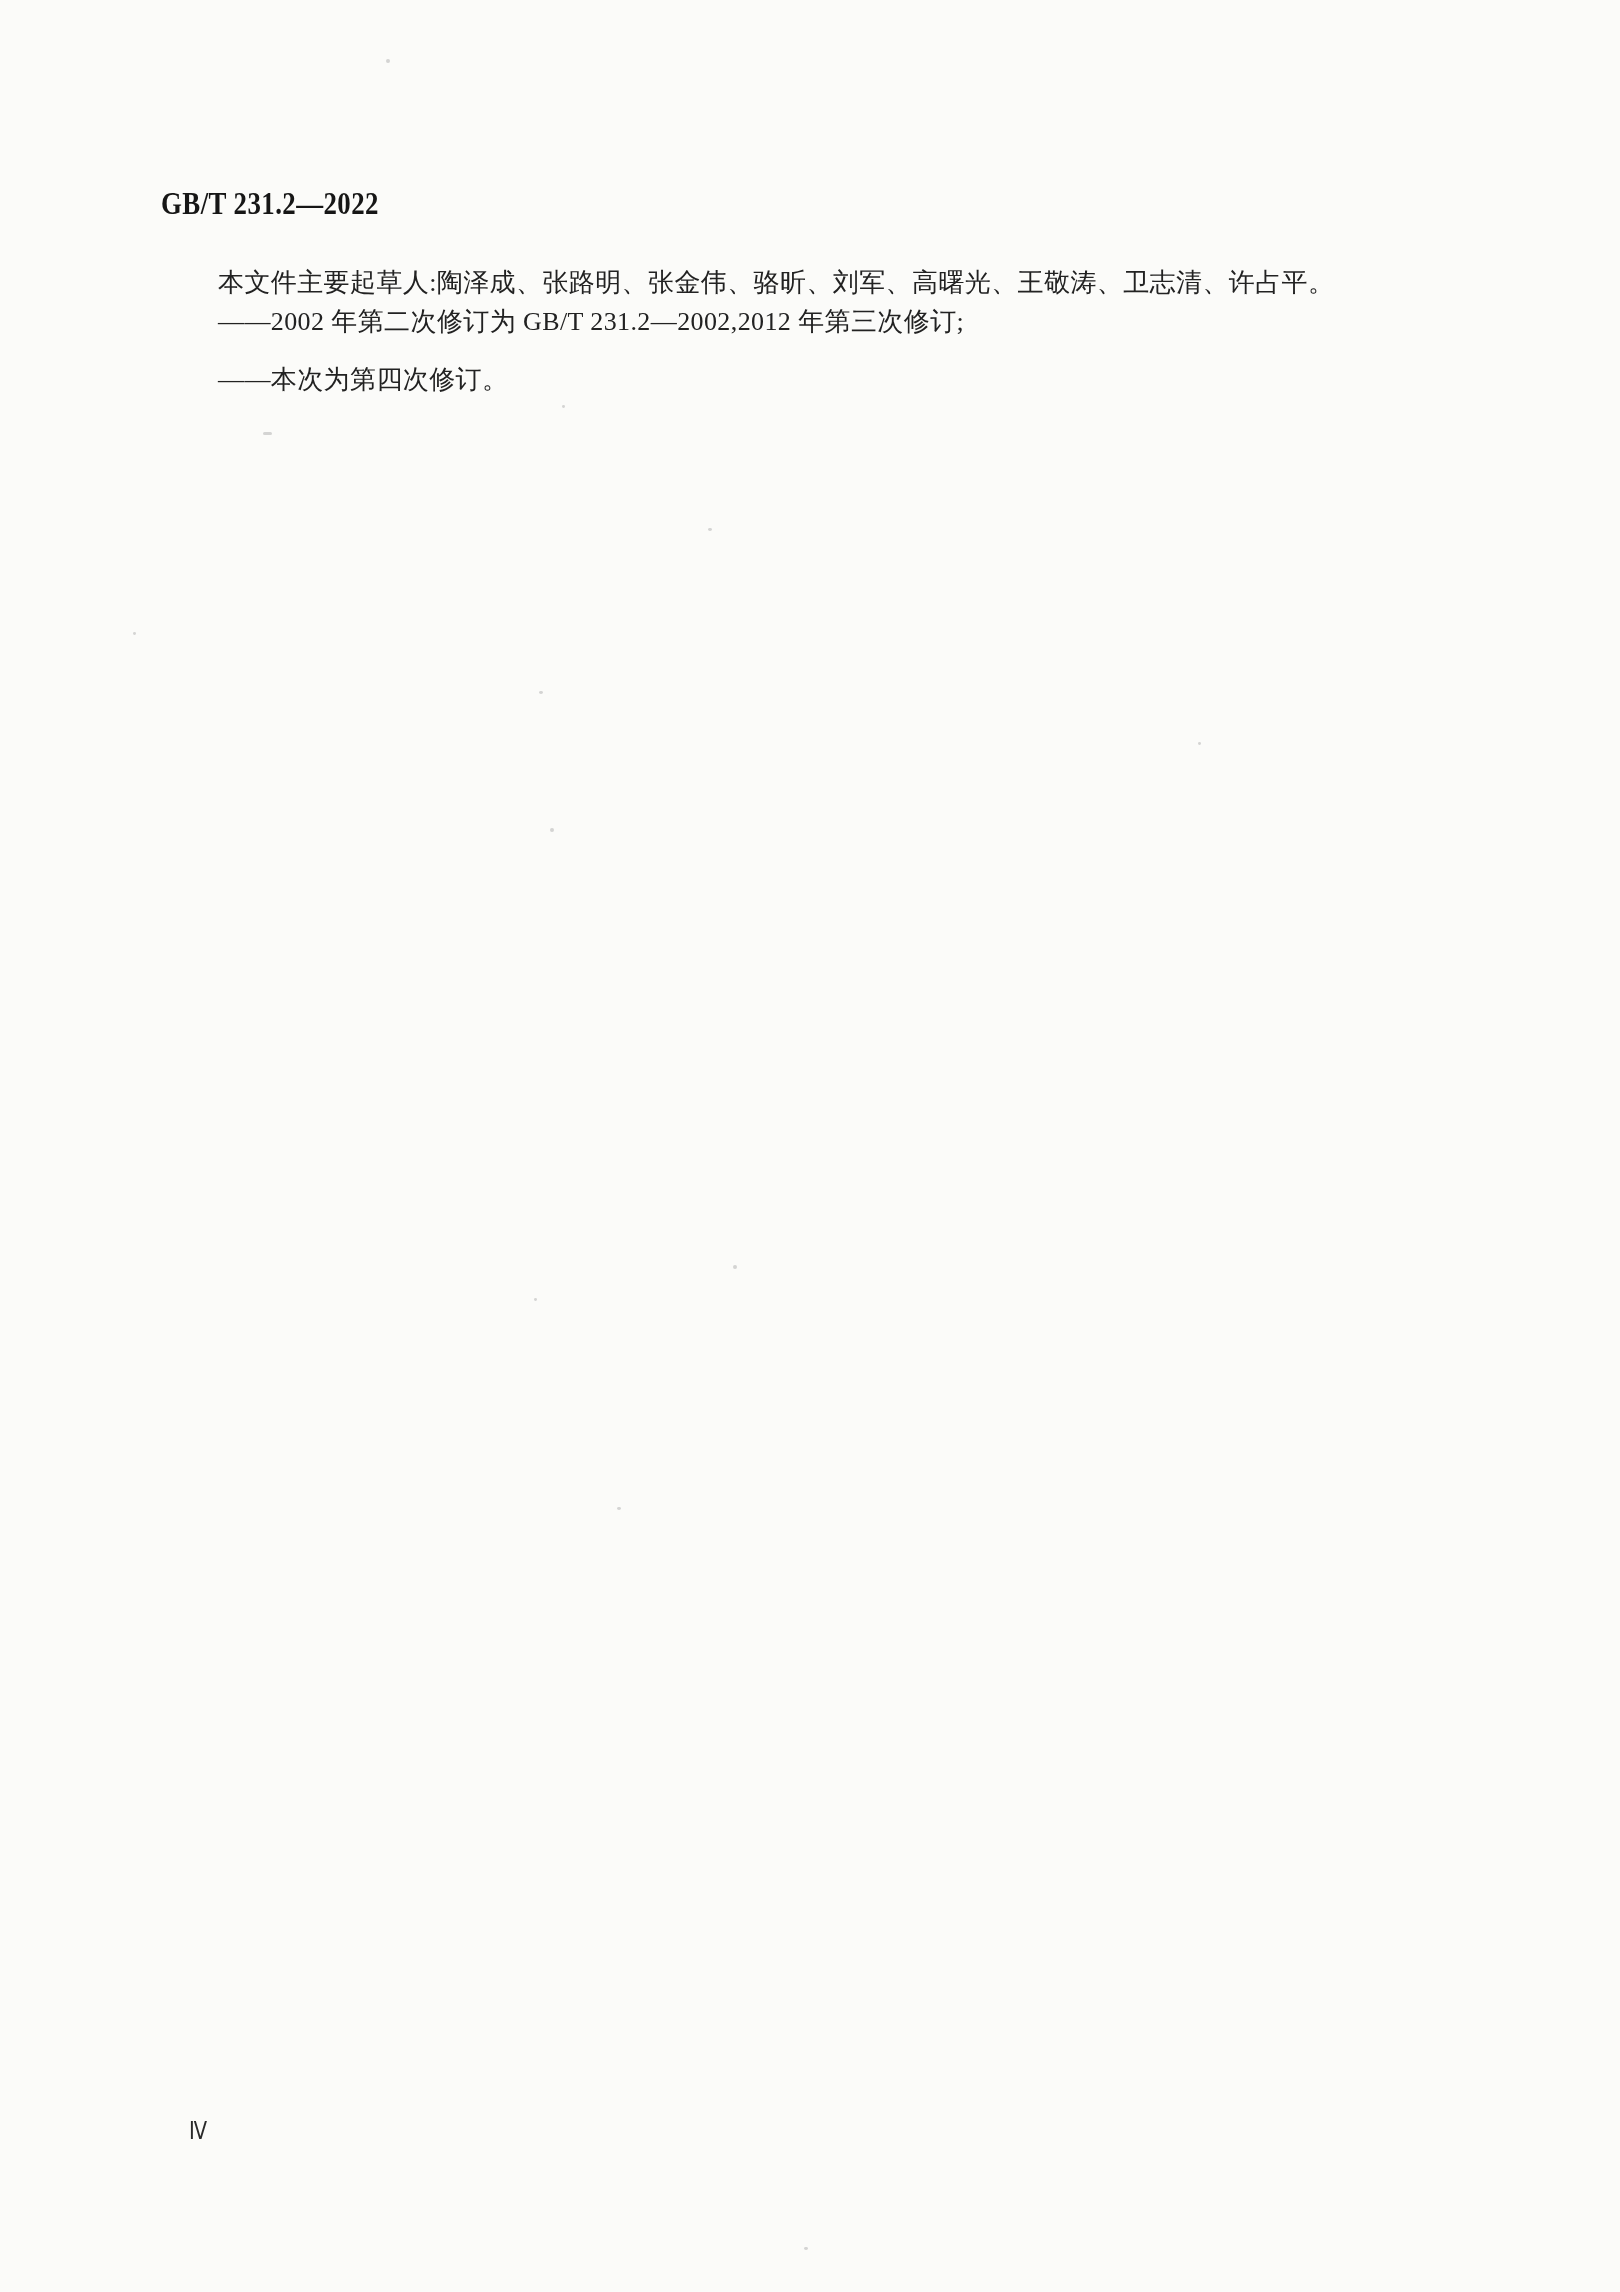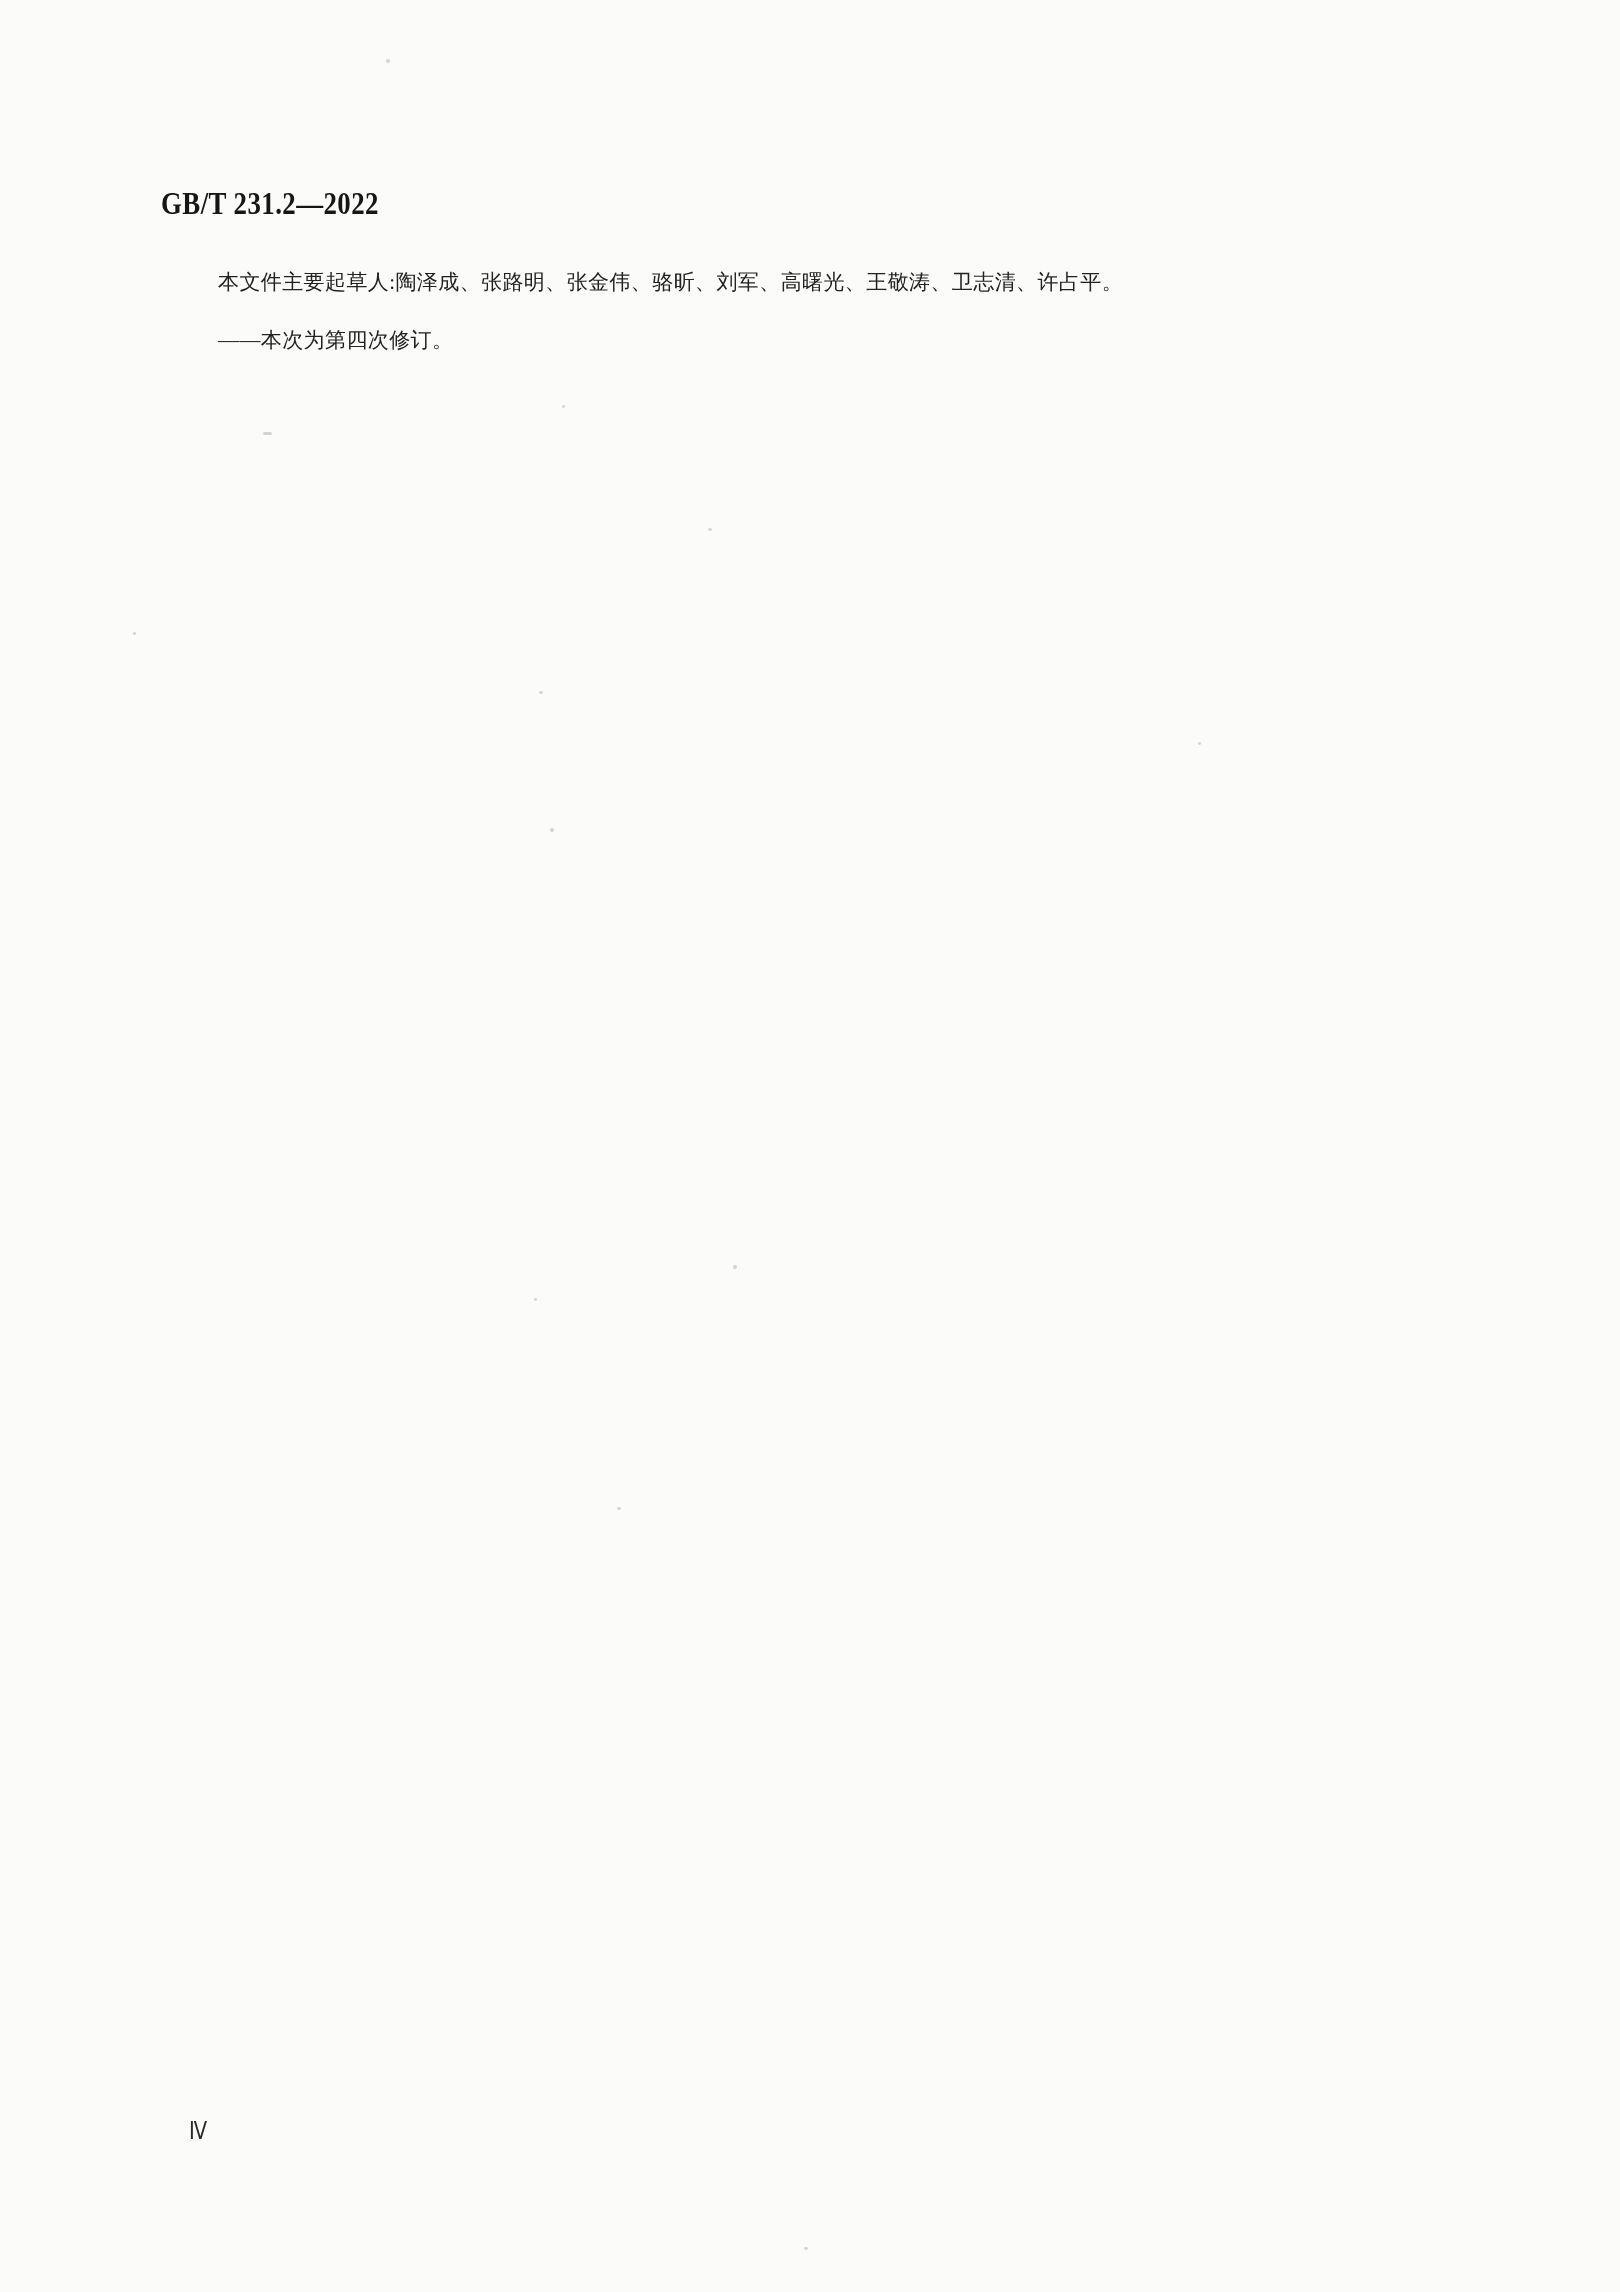--- a/index.html
+++ b/index.html
@@ -25,21 +25,21 @@
     color: #161616;
   }
 
   .content {
     position: absolute;
     left: 162px; top: 263px;
     width: 1318px;
   }
   .content p {
     margin: 0;
-    font-size: 21px;
+    font-size: 26px;
     line-height: 39px;
     text-indent: 56px;
     letter-spacing: 0.4px;
     white-space: nowrap;
     color: #222;
   }
   .content p.gap-before { margin-top: 19px; }
 
   .page-num {
     position: absolute;
@@ -60,20 +60,21 @@
 </style>
 </head>
 <body>
 
 <div class="page">
 
   <div class="std-number">GB/T 231.2—2022</div>
 
   <div class="content">
     <p>本文件主要起草人:陶泽成、张路明、张金伟、骆昕、刘军、高曙光、王敬涛、卫志清、许占平。</p>
+    <p>——2002 年第二次修订为 GB/T 231.2—2002,2012 年第三次修订;</p>
     <p class="gap-before">——本次为第四次修订。</p>
   </div>
 
   <div class="page-num">Ⅳ</div>
 
   <span class="speck" style="left:386px; top:59px;  width:3.9px; height:3.9px;"></span>
   <span class="speck" style="left:263px; top:432px; width:8.8px; height:2.9px; border-radius:2px;"></span>
   <span class="speck" style="left:562px; top:405px; width:2.9px; height:2.9px;"></span>
   <span class="speck" style="left:708px; top:528px; width:3.9px; height:2.9px;"></span>
   <span class="speck" style="left:133px; top:632px; width:2.9px; height:2.9px;"></span>

